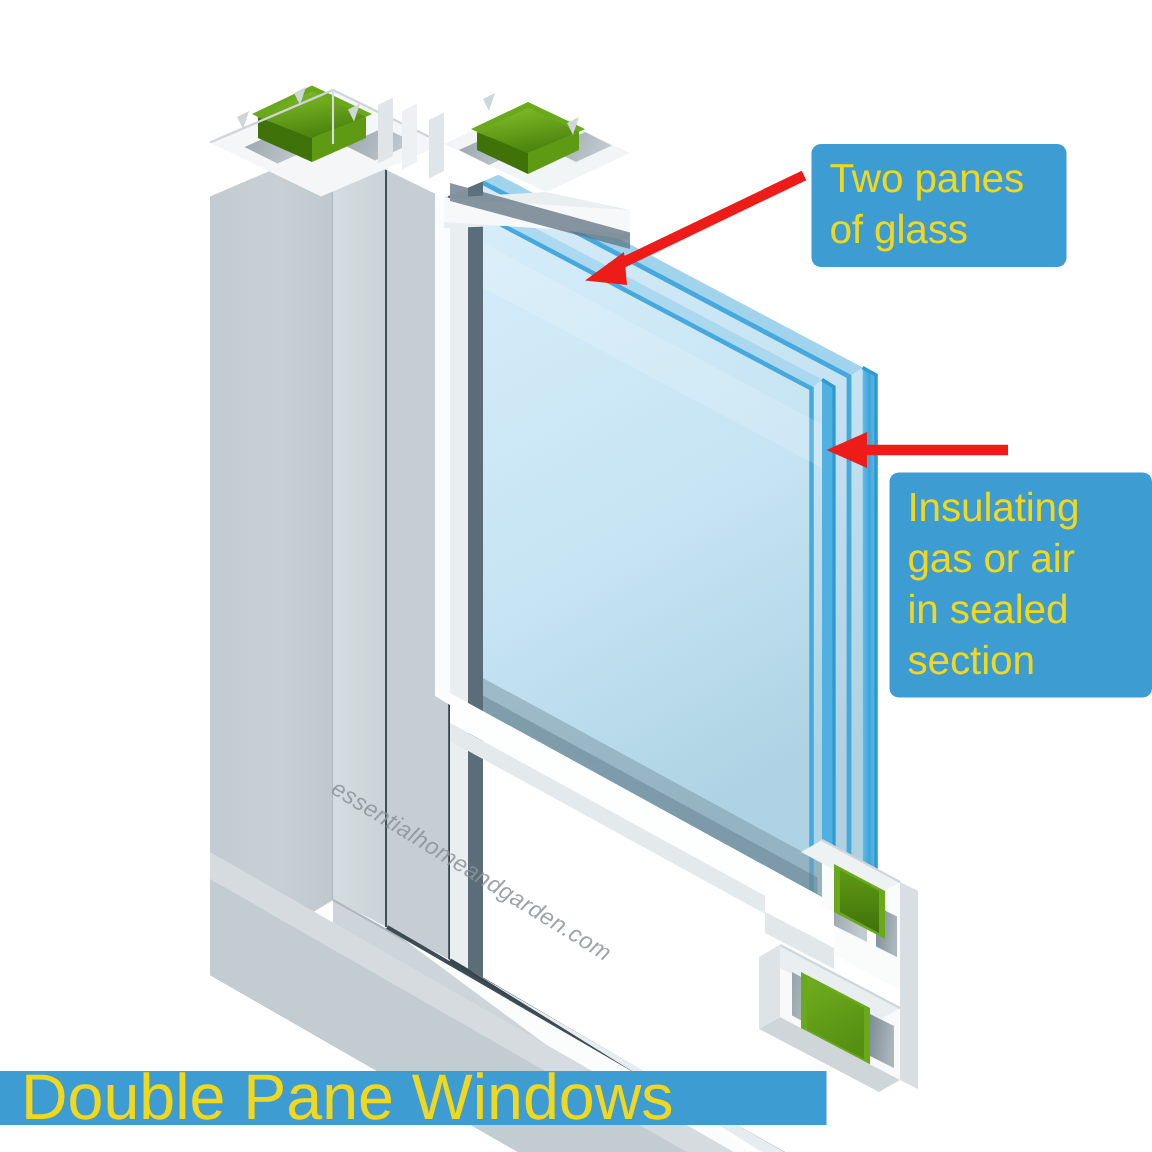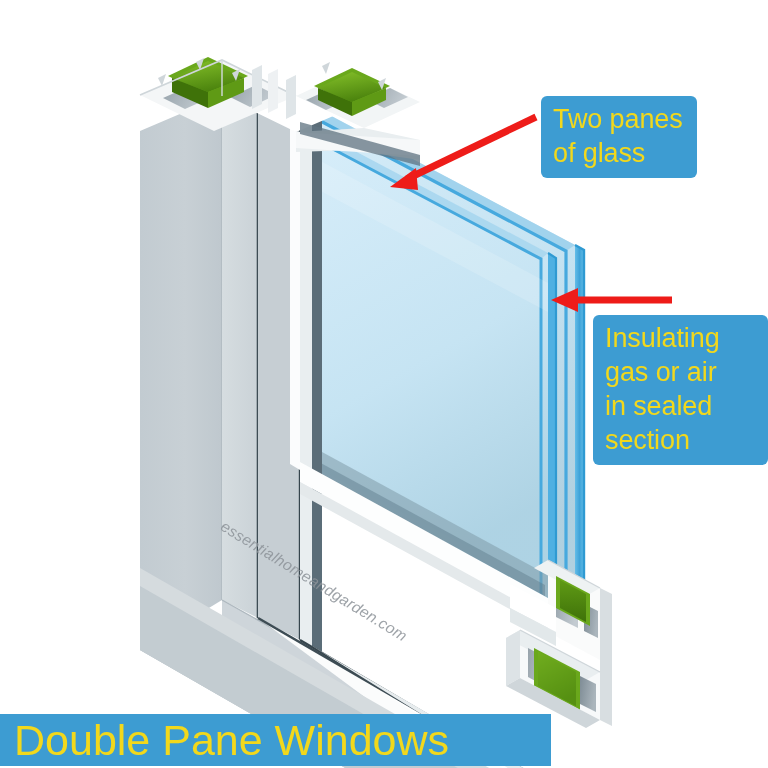--- a/index.html
+++ b/index.html
@@ -41,35 +41,35 @@
     font-size: 27px;
     line-height: 1.26;
     font-weight: 400;
     letter-spacing: -0.1px;
     box-sizing: border-box;
     white-space: pre-line;
   }
   #callout-two-panes {
     left: 541px;
     top: 96px;
-    width: 156px;
+    width: 170px;
   }
   #callout-insulating {
     left: 593px;
     top: 315px;
     width: 175px;
   }
 
   
   #title-banner {
     position: absolute;
     left: 0px;
     top: 714px;
     width: 551px;
-    height: 52px;
+    height: 36px;
     background: #3d9cd2;
     display: flex;
     align-items: center;
     box-sizing: border-box;
     padding-left: 14px;
   }
   #title-text {
     color: #f2d81c;
     font-family: "Liberation Sans", sans-serif;
     font-size: 43px;

